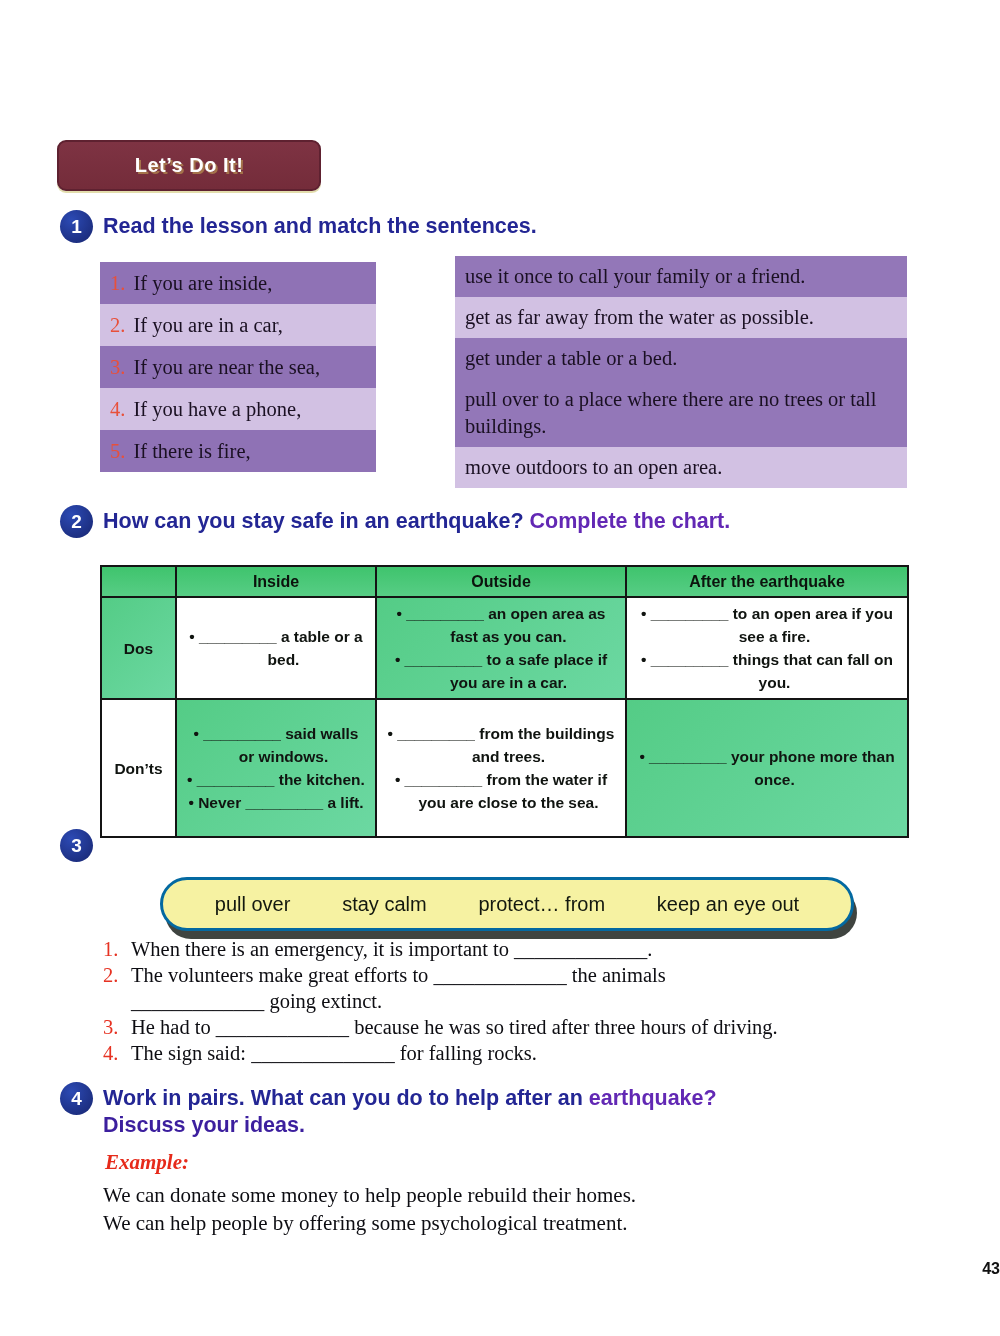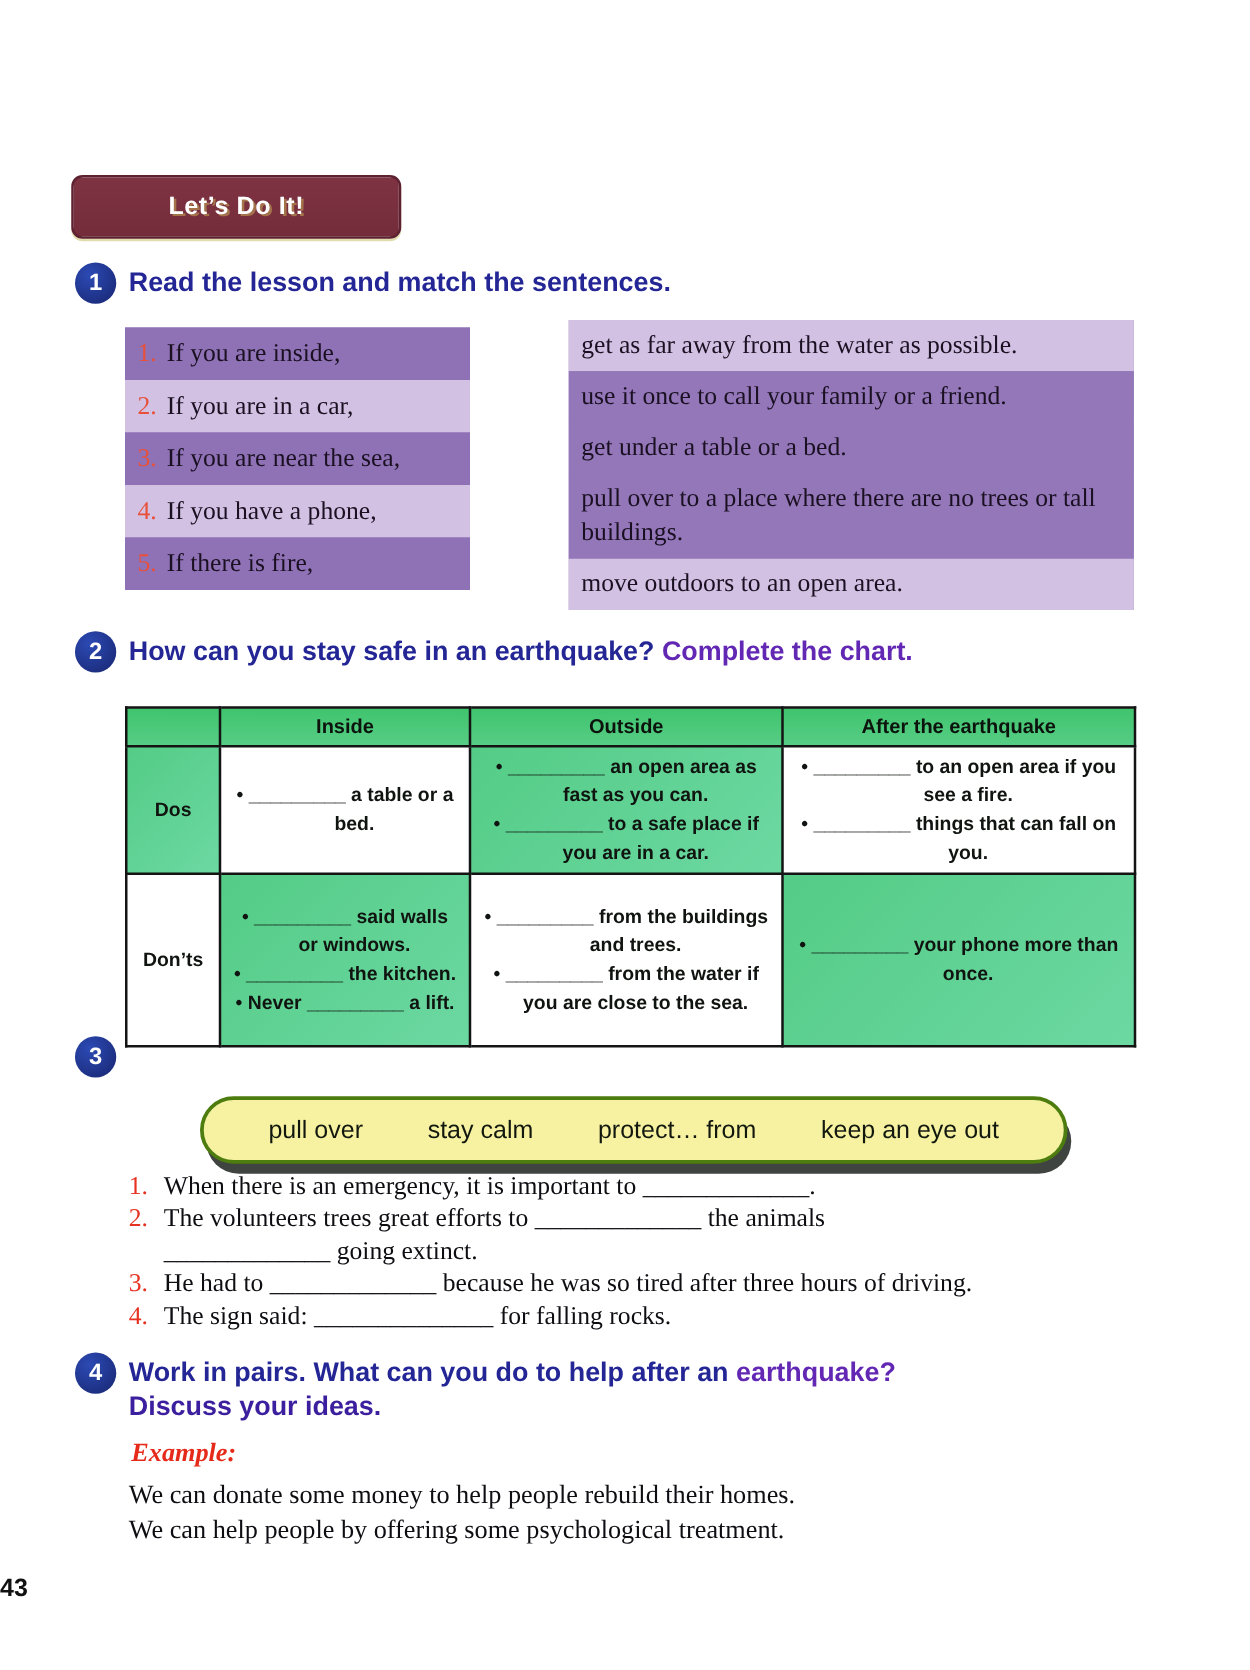--- a/index.html
+++ b/index.html
@@ -47,39 +47,39 @@
   .chart th{height:21px;background:linear-gradient(180deg,#3fc46d,#57cd85);
     font-size:16px;font-weight:bold;color:#0c130d;text-align:center;}
   .chart td{font-size:15.5px;font-weight:bold;color:#101410;line-height:23px;}
   .c-label{text-align:center;font-size:16px;}
   .green{background:linear-gradient(135deg,#54cc86,#6cd8a2);}
   .white{background:#ffffff;}
   .cell-line{padding-left:15px;text-indent:-15px;text-align:center;}
   
   .pill{
     position:absolute;left:160px;top:877px;width:688px;height:48px;
-    background:#f6f2a2;border:3px solid #4d7c0f;border-radius:27px;
+    background:#f6f2a2;border:3px solid #0369a1;border-radius:27px;
     display:flex;align-items:center;justify-content:space-evenly;
     box-shadow:4px 9px 0 -1px #3f4440;
   }
   .pill span{font-size:20px;color:#13180f;}
   .sentences{position:absolute;left:103px;top:936px;width:840px;
     font-family:"Liberation Serif",serif;font-size:20.5px;color:#0d0d12;}
   .sentence{display:flex;line-height:26px;}
   .s-num{flex:0 0 28px;color:#e63222;}
   .s-lines{flex:1;}
   
   .example-label{position:absolute;left:105px;top:1150px;
     font-family:"Liberation Serif",serif;font-style:italic;font-weight:bold;
     font-size:21px;color:#e62a1a;}
   .example-lines{position:absolute;left:103px;top:1181px;
     font-family:"Liberation Serif",serif;font-size:21px;color:#0d0d12;line-height:28px;}
   
-  .page-num{position:absolute;left:0;top:1260px;width:100%;text-align:left;
-    font-size:20px;font-weight:bold;color:#111;}
+  .page-num{position:absolute;left:0;top:1260px;width:100%;text-align:right;
+    font-size:16px;font-weight:bold;color:#111;}
 </style>
 </head>
 <body>
 
 <div class="page">
 
   <div class="banner">
     <span>Let’s Do It!</span>
   </div>
 
@@ -105,22 +105,22 @@
       <span class="m-num">4.</span>
       <span>If you have a phone,</span>
     </div>
     <div class="m-row dark">
       <span class="m-num">5.</span>
       <span>If there is fire,</span>
     </div>
   </div>
 
   <div class="match-box match-right">
+    <div class="m-row dark">use it once to call your family or a friend.</div>
     <div class="m-row light">get as far away from the water as possible.</div>
-    <div class="m-row dark">use it once to call your family or a friend.</div>
     <div class="m-row dark">get under a table or a bed.</div>
     <div class="m-row dark tall">pull over to a place where there are no trees or tall buildings.</div>
     <div class="m-row light">move outdoors to an open area.</div>
   </div>
 
   <div class="ex-head" style="left:60px;top:505px;width:880px;">
     <div class="num-circle">2</div>
     <div class="head-text"><span>How can you stay safe in an earthquake? </span><span class="head-accent">Complete the chart.</span></div>
   </div>
 
@@ -184,21 +184,21 @@
   <div class="sentences">
     <div class="sentence">
       <span class="s-num">1.</span>
       <div class="s-lines">
           <div>When there is an emergency, it is important to _____________.</div>
         </div>
     </div>
     <div class="sentence">
       <span class="s-num">2.</span>
       <div class="s-lines">
-        <div>The volunteers trees great efforts to _____________ the animals</div>
+        <div>The volunteers make great efforts to _____________ the animals</div>
         <div>_____________ going extinct.</div>
       </div>
     </div>
     <div class="sentence">
       <span class="s-num">3.</span>
       <div class="s-lines">
           <div>He had to _____________ because he was so tired after three hours of driving.</div>
         </div>
     </div>
     <div class="sentence">

